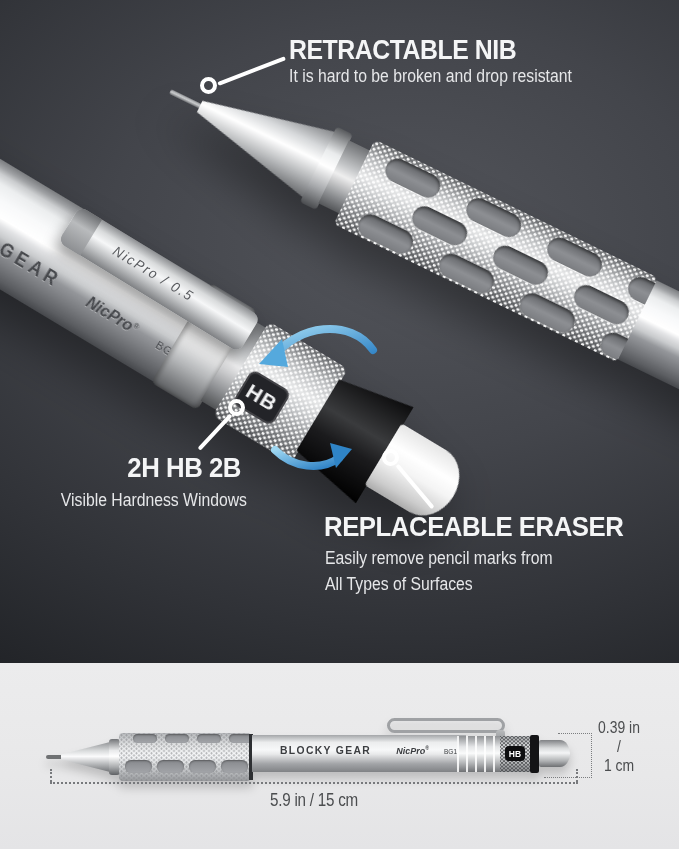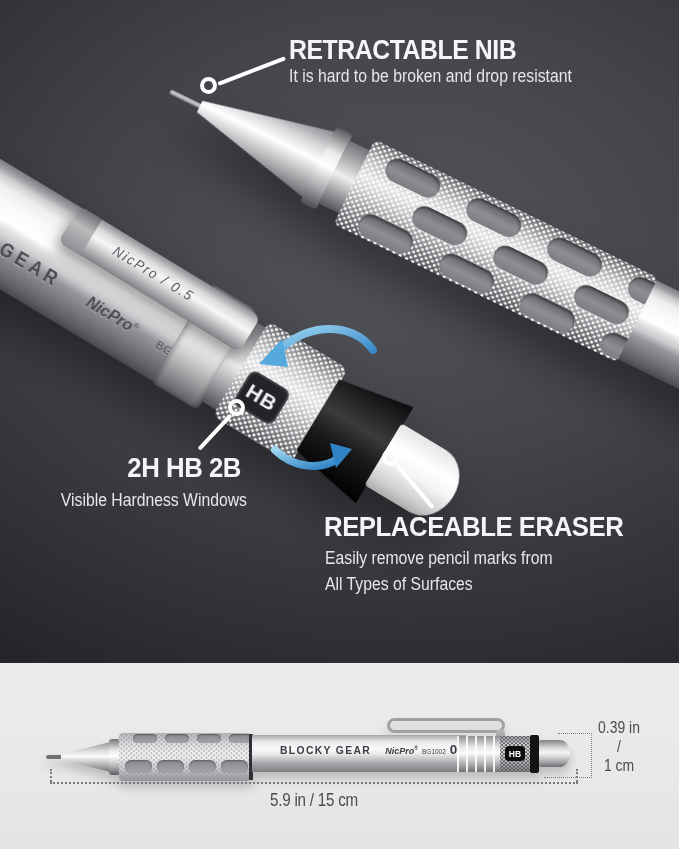--- a/index.html
+++ b/index.html
@@ -103,21 +103,21 @@
   .pf-grip{position:absolute;left:73px;top:17px;width:132px;height:48px;border-radius:4px;overflow:hidden;
       background:
         radial-gradient(circle, rgba(130,132,135,.55) .8px, rgba(0,0,0,0) 1.4px) 0 0/5px 4.5px,
         radial-gradient(circle, rgba(130,132,135,.55) .8px, rgba(0,0,0,0) 1.4px) 2.5px 2.2px/5px 4.5px,
         linear-gradient(to bottom,#b7b9bc,#e9eaeb 28%,#f8f9fa 48%,#cfd1d3 72%,#97999c);}
   .fslot{position:absolute;border-radius:6px;background:linear-gradient(to bottom,#87898d,#a3a5a9);
       box-shadow:inset 0 1px 2px rgba(0,0,0,.35);}
   .pf-seam{position:absolute;left:203px;top:18px;width:4px;height:46px;background:#2e3033;}
   .pf-hex{position:absolute;left:206px;top:19px;width:214px;height:37px;
       background:linear-gradient(to bottom,#a4a6a9 0%,#c8cacc 10%,#ecedee 20%,#f7f8f9 40%,#e8e9ea 52%,#cdced0 62%,#a2a4a7 78%,#808285 100%);}
-  .hx-text{position:absolute;left:28px;top:7px;display:flex;align-items:baseline;gap:4px;
+  .hx-text{position:absolute;left:28px;top:7px;display:flex;align-items:baseline;gap:15px;
       color:#3b3d40;white-space:nowrap;}
   .hx-brand{font-size:11.5px;font-weight:bold;letter-spacing:1.5px;transform:scaleX(.9);transform-origin:0 100%;}
   .hx-model{font-size:9px;font-weight:bold;font-style:italic;}
   .hx-model sup{font-size:5px;}
   .hx-sku{font-size:6.5px;}
   .hx-size{font-size:13.5px;font-weight:bold;}
   .pf-clip{position:absolute;left:341px;top:2px;width:118px;height:15px;border-radius:8px;
       border:3px solid #9fa1a4;background:transparent;}
   .pf-clip::after{content:"";position:absolute;right:-3px;top:9px;width:9px;height:14px;border-radius:3px;
       background:linear-gradient(to bottom,#b9bbbd,#8d8f92);}

